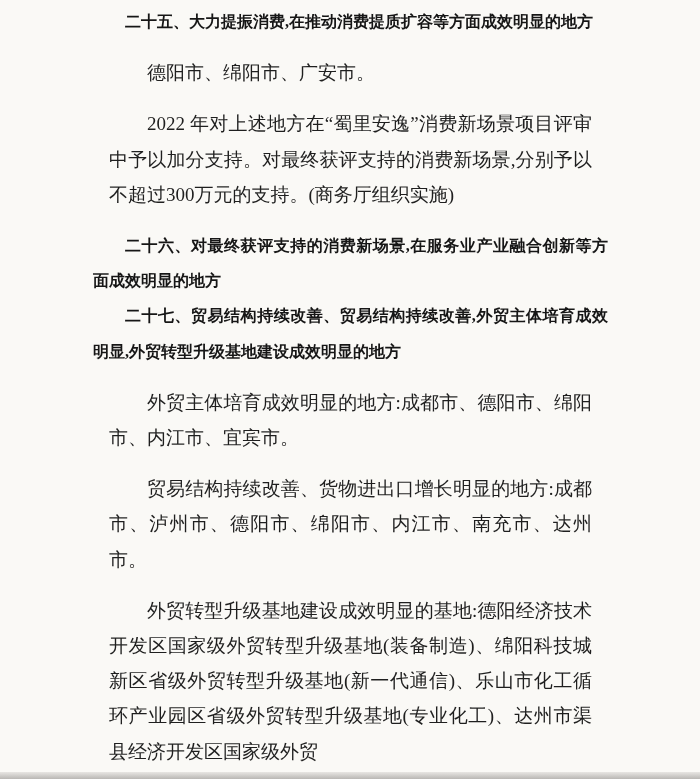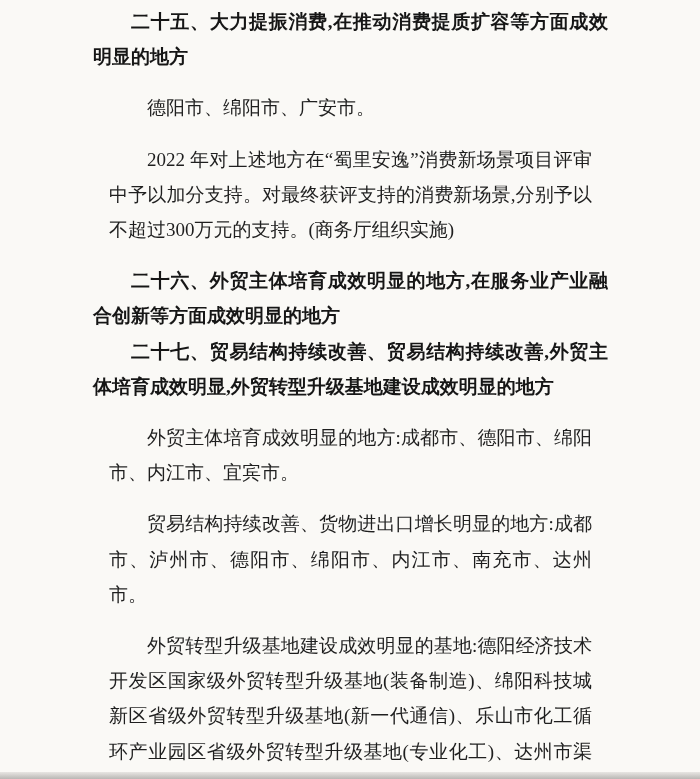--- a/index.html
+++ b/index.html
@@ -19,21 +19,21 @@
     height: 779px;
     padding: 4px 92px 0 93px;
     font-family: "Liberation Serif", "DejaVu Serif", serif;
     font-size: 19px;
     line-height: 35.2px;
     color: #1f1f1f;
     text-align: justify;
   }
   .page h2.heading {
     margin: 0;
-    font-size: 19px;
+    font-size: 16px;
     line-height: 35.2px;
     font-weight: 700;
     text-indent: 2em;
     color: #161616;
   }
   .page p.para {
     margin: 16px;
     text-indent: 2em;
   }
   .bottom-edge {
@@ -46,21 +46,21 @@
   }
 </style>
 </head>
 <body style="background: rgb(250, 249, 246);">
 
 <main class="page">
   <div id="sections">
       <h2 class="heading">二十五、大力提振消费,在推动消费提质扩容等方面成效明显的地方</h2>
       <p class="para">德阳市、绵阳市、广安市。</p>
       <p class="para">2022 年对上述地方在“蜀里安逸”消费新场景项目评审中予以加分支持。对最终获评支持的消费新场景,分别予以不超过300万元的支持。(商务厅组织实施)</p>
-      <h2 class="heading">二十六、外贸主体培育成效明显的地方,在服务业产业融合创新等方面成效明显的地方</h2>
+      <h2 class="heading">二十六、对最终获评支持的消费新场景,在服务业产业融合创新等方面成效明显的地方</h2>
       <h2 class="heading">二十七、贸易结构持续改善、贸易结构持续改善,外贸主体培育成效明显,外贸转型升级基地建设成效明显的地方</h2>
       <p class="para">外贸主体培育成效明显的地方:成都市、德阳市、绵阳市、内江市、宜宾市。</p>
       <p class="para">贸易结构持续改善、货物进出口增长明显的地方:成都市、泸州市、德阳市、绵阳市、内江市、南充市、达州市。</p>
       <p class="para">外贸转型升级基地建设成效明显的基地:德阳经济技术开发区国家级外贸转型升级基地(装备制造)、绵阳科技城新区省级外贸转型升级基地(新一代通信)、乐山市化工循环产业园区省级外贸转型升级基地(专业化工)、达州市渠县经济开发区国家级外贸</p>
     </div>
 </main>
 
 <div class="bottom-edge"></div>
 
 </body></html>

